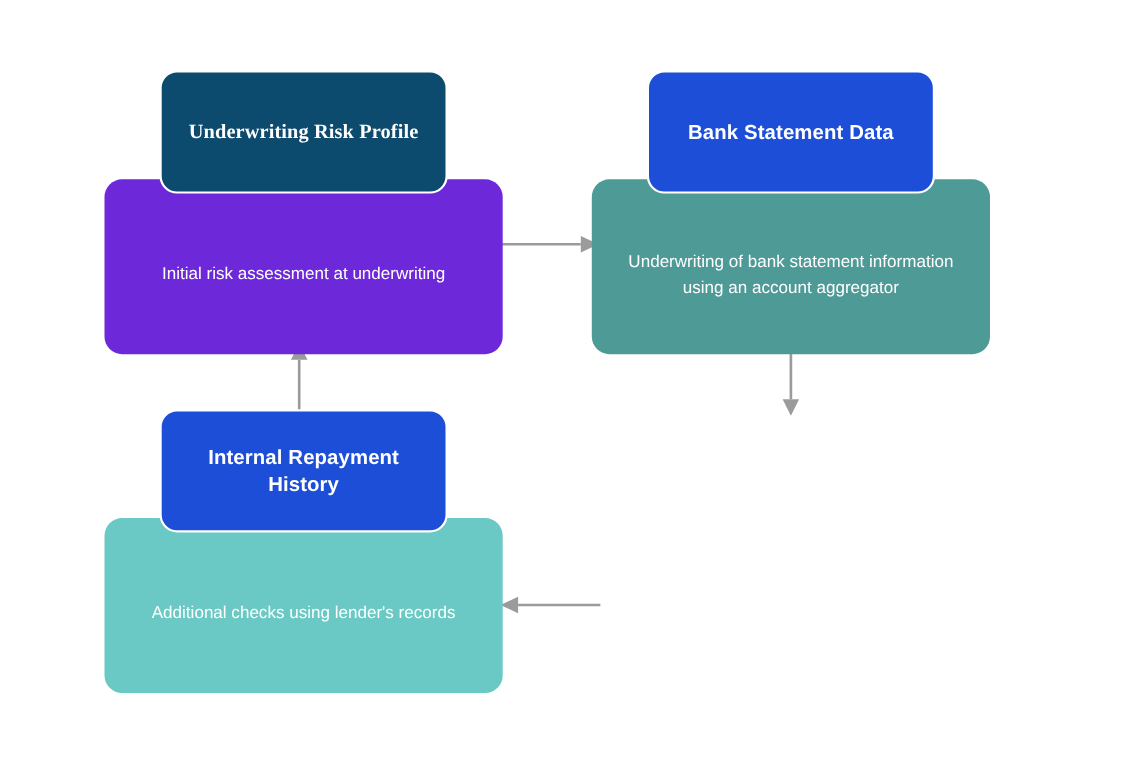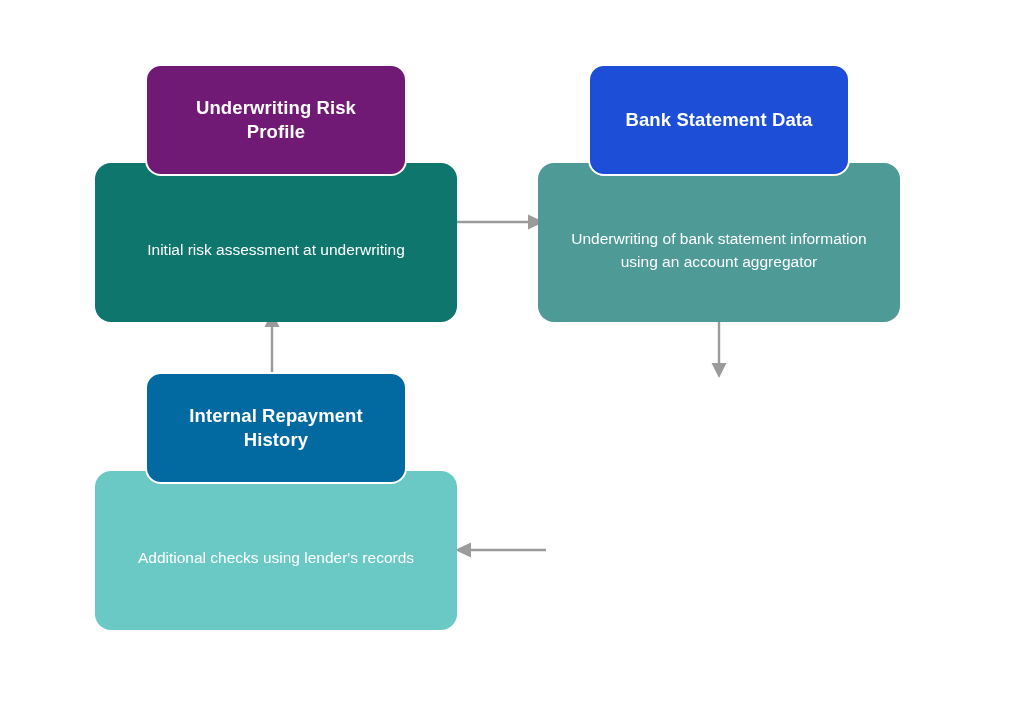--- a/index.html
+++ b/index.html
@@ -95,45 +95,45 @@
   #connector-right { left: 695px; top: 310px; width: 48px; height: 70px; }
   #connector-bottom { left: 450px; top: 528px; width: 96px; height: 44px; }
   #connector-left { left: 248px; top: 310px; width: 48px; height: 70px; }
 </style>
 </head>
 <body style="background-color: rgb(255, 255, 255);">
 
 <div id="diagram-canvas">
 
   <div class="node" id="node-underwriting-risk-profile">
-    <div class="node-body" style="background-color: #0f766e;">
+    <div class="node-body" style="background-color: #6d28d9;">
       <div class="node-desc">Initial risk assessment at underwriting</div>
     </div>
-    <div class="node-header" style="background-color: #701a75;">
+    <div class="node-header" style="background-color: #0c4a6e; font-family: Liberation Serif, serif;">
       <div class="node-title">Underwriting Risk Profile</div>
     </div>
   </div>
 
   <div class="node" id="node-bank-statement-data">
     <div class="node-body" style="background-color: rgb(77, 154, 151);">
       <div class="node-desc">Underwriting of bank statement information using an account aggregator</div>
     </div>
     <div class="node-header" style="background-color: #1d4ed8;">
       <div class="node-title">Bank Statement Data</div>
     </div>
   </div>
 
   <div class="node" id="node-credit-bureau-data">
   </div>
 
   <div class="node" id="node-internal-repayment-history">
     <div class="node-body" style="background-color: rgb(106, 201, 196);">
       <div class="node-desc">Additional checks using lender's records</div>
     </div>
-    <div class="node-header" style="background-color: #0369a1;">
+    <div class="node-header" style="background-color: #1d4ed8;">
       <div class="node-title">Internal Repayment History</div>
     </div>
   </div>
 
   <svg class="connector" id="connector-top" viewBox="0 0 92 44">
     <line x1="0" y1="22" x2="73" y2="22" stroke="#9b9b9b" stroke-width="2.4"></line>
     <polygon points="73,14.5 89,22 73,29.5" fill="#9b9b9b"></polygon>
   </svg>
 
   <svg class="connector" id="connector-right" viewBox="0 0 48 70">

